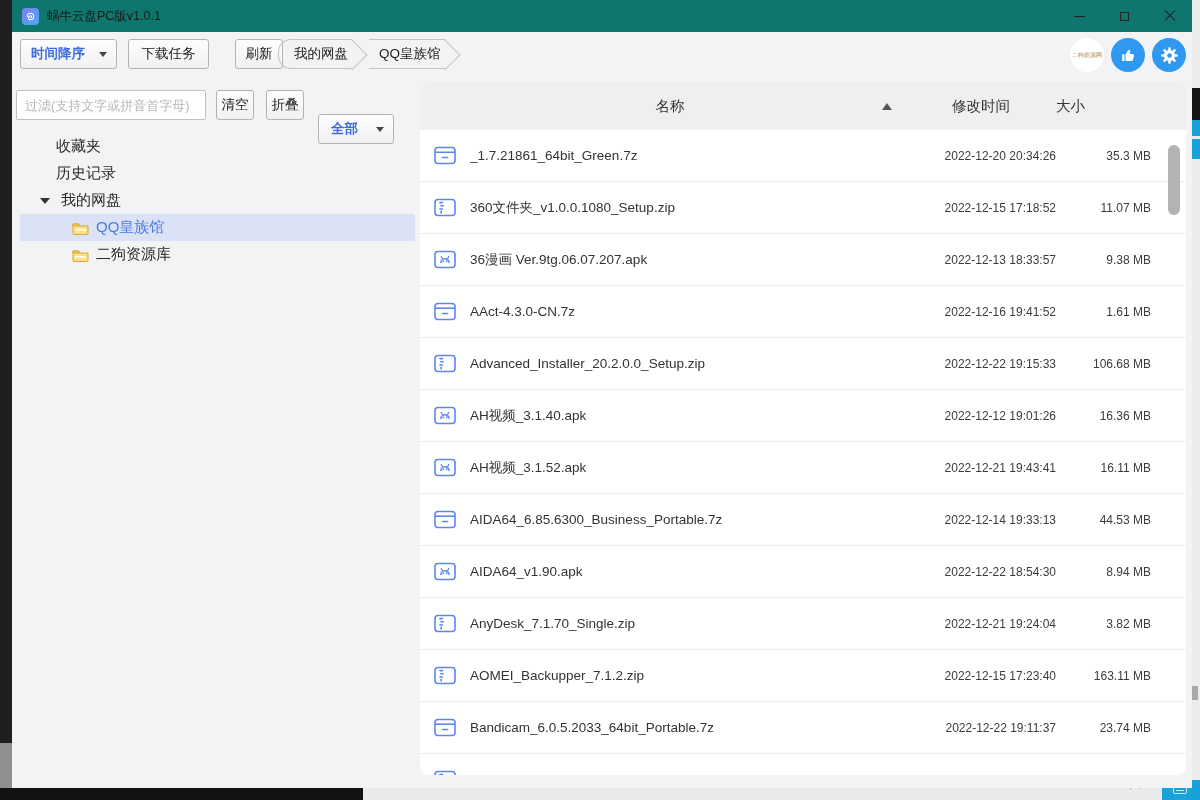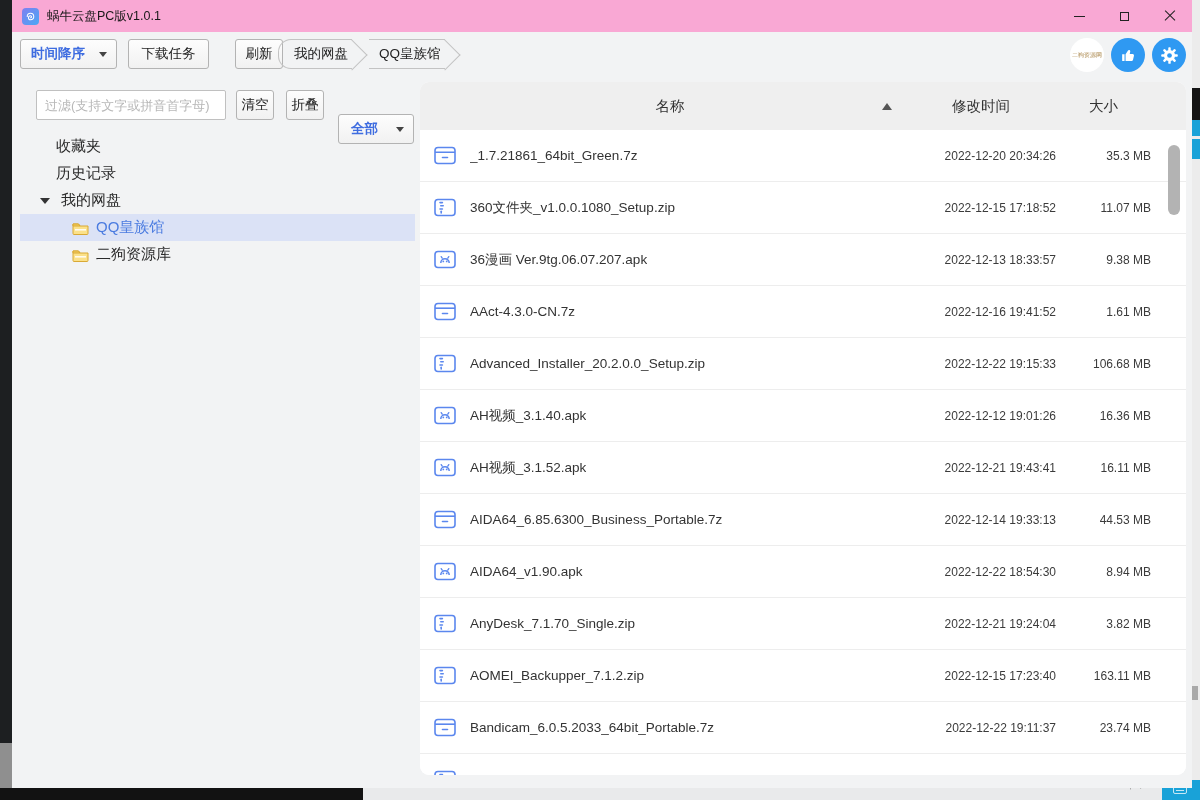--- a/index.html
+++ b/index.html
@@ -18,21 +18,21 @@
   .taskbar { position:absolute; left:0; top:788px; width:1200px; height:12px; background:#e9eaeb; }
   .tb-black { position:absolute; left:0; top:0; width:363px; height:12px; background:#121212; }
   .tb-tray { position:absolute; left:1130px; top:-6px; width:22px; height:18px; color:#8d8d8d; font-size:9px; letter-spacing:1px; }
   .tb-blue { position:absolute; left:1162px; top:-8px; width:38px; height:20px; background:#19a2d8; }
   .tb-blue .glyph { position:absolute; left:11px; top:4px; width:14px; height:10px; border:1px solid rgba(255,255,255,.75); border-radius:2px; }
   .tb-blue .glyph i { display:block; height:1px; background:rgba(255,255,255,.75); margin:2px 2px 0 2px; }
 
   
   .app { position:absolute; left:12px; top:0; width:1180px; height:788px; background:#f2f3f4; }
 
-  .titlebar { position:absolute; left:0; top:0; width:100%; height:32px; background:#f9a8d4; display:flex; align-items:center; }
+  .titlebar { position:absolute; left:0; top:0; width:100%; height:32px; background:#0f766e; display:flex; align-items:center; }
   .app-logo { width:17px; height:17px; margin-left:10px; border-radius:4px;
               background:linear-gradient(135deg,#7f7ff0,#4aa8f5); position:relative; }
   .app-logo svg { position:absolute; inset:2px; }
   .title-text { margin-left:8px; font-size:12.5px; color:#1a1a1a; }
   .win-controls { position:absolute; right:0; top:0; height:32px; display:flex; }
   .win-btn { width:45px; height:32px; display:flex; align-items:center; justify-content:center; cursor:default; }
   .ic-min { width:11px; height:1px; background:#222; }
   .ic-max { width:9px; height:9px; border:1px solid #222; }
   .ic-close { position:relative; width:12px; height:12px; }
   .ic-close::before,.ic-close::after { content:""; position:absolute; left:-1px; top:5px; width:14px; height:1.2px; background:#222; }
@@ -57,21 +57,21 @@
                   border-top:1px solid #c3c3c3; border-right:1px solid #c3c3c3; transform:rotate(45deg); }
   .crumb + .crumb { border-radius:0; border-left:none; padding-left:10px; }
 
   .tb-right { position:absolute; right:6px; top:5px; height:36px; display:flex; align-items:center; gap:7px; }
   .circle { width:34px; height:34px; border-radius:50%; display:flex; align-items:center; justify-content:center; }
   .circle.white { background:#ffffff; }
   .circle.blue { background:#2f99f2; }
   .logo-mini { font-size:6px; color:#a98548; text-align:center; line-height:1.1; }
 
   
-  .filter-row { position:absolute; left:24px; top:90px; width:392px; height:30px;padding-left:28px; }
+  .filter-row { position:absolute; left:4px; top:90px; width:392px; height:30px;padding-left:28px; }
   .filter-input { position:absolute; left:0; top:0; width:190px; height:30px; border:1px solid #c0c0c0; border-radius:2px;
                   padding:0 8px; font-size:13px; color:#333; background:#fff; font-family:inherit; }
   .filter-input::placeholder { color:#b8b8b8; }
   .btn-clear { position:absolute; left:200px; top:0; width:38px; }
   .btn-fold  { position:absolute; left:250px; top:0; width:38px; }
   .dd-all { position:absolute; left:302px; top:0; width:76px; justify-content:space-between; padding:0 9px 0 12px;margin-top:24px; }
   .dd-all .val { color:#3f6de0; font-weight:bold; }
 
   .tree { position:absolute; left:8px; top:133px; width:395px; }
   .tree-item { height:27px; display:flex; align-items:center; font-size:15px; color:#2a2a2a; cursor:default; }
@@ -84,21 +84,21 @@
   .folder-ic { width:17px; height:14px; margin-right:7px; flex:0 0 auto; }
 
   
   .panel { position:absolute; left:408px; top:82px; width:766px; height:693px; background:#ffffff; border-radius:9px; overflow:hidden; }
   .thead { height:48px; background:#efefef; display:flex; align-items:center; padding:0 35px 0 14px;
            font-size:14.5px; color:#333; }
   .col-name { flex:1; position:relative; text-align:center; }
   .sort-up { position:absolute; right:14px; top:50%; margin-top:-3px; width:0; height:0;
              border-left:5px solid transparent; border-right:5px solid transparent; border-bottom:7px solid #555; }
   .col-mod { width:150px; text-align:center; }
-  .col-size { width:95px; text-align:center; }
+  .col-size { width:95px; }
 
   .rows {}
   .frow { height:52px; display:flex; align-items:center; padding:0 35px 0 14px; border-bottom:1px solid #ededed;
           font-size:13.5px; color:#333; background:#fff; }
   .frow .fname { flex:1; display:flex; align-items:center; min-width:0; }
   .file-ic { width:22px; height:19px; margin-right:14px; flex:0 0 auto; }
   .fname .txt { white-space:nowrap; overflow:hidden; text-overflow:ellipsis; }
   .frow .fmod { width:150px; text-align:right; color:#3b3b3b; font-size:12px; }
   .frow .fsize { width:95px; text-align:right; color:#3b3b3b; font-size:12px; }
 

